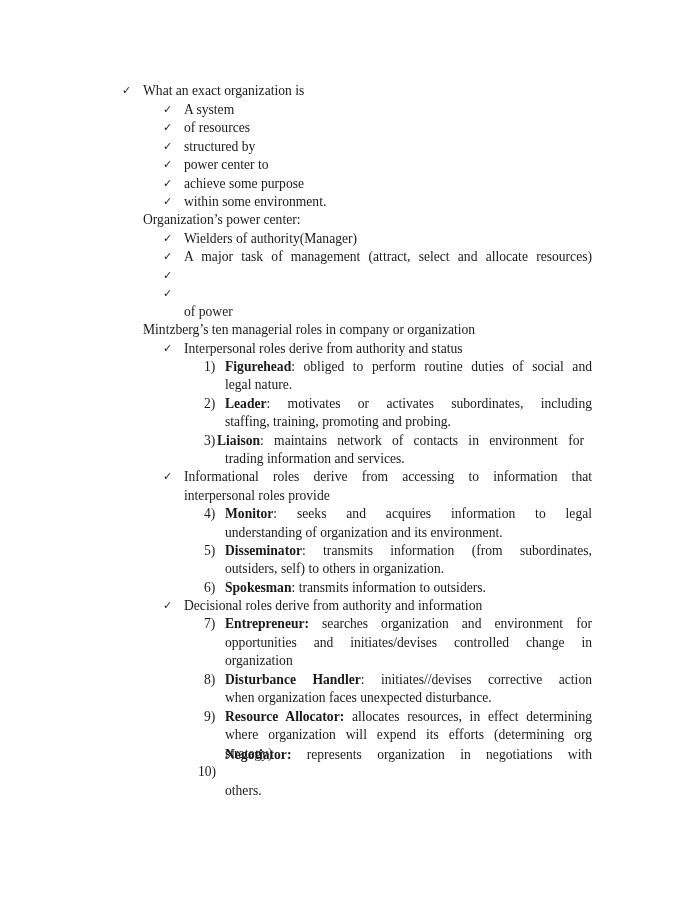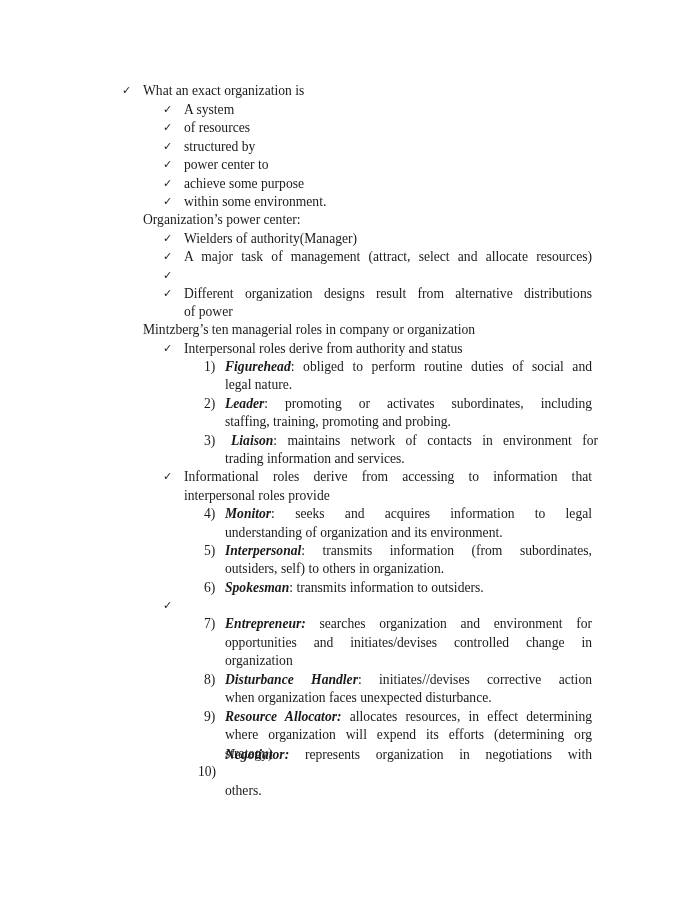--- a/index.html
+++ b/index.html
@@ -2,21 +2,21 @@
 <html><head>
 <meta charset="utf-8">
 <style>
   html, body { margin: 0; padding: 0; background: #ffffff; }
   body { width: 695px; height: 900px; position: relative; overflow: hidden;
     font-family: "Liberation Serif", "DejaVu Serif", serif; font-size: 13.6px; color: #1a1a1a; }
   .page { position: absolute; left: 0; top: 0; width: 695px; height: 900px; }
   .ln { position: absolute; line-height: 18.4px; white-space: nowrap; }
   .chk { position: absolute; font-family: "DejaVu Sans", sans-serif; font-size: 11px; }
   .just { text-align: justify; text-align-last: justify; white-space: normal; }
-  .term { font-weight: bold; font-style: italic; }
+  .term { font-weight: bold; }
 </style>
 </head>
 <body>
 
 <div class="page">
 
   <span class="chk" style="left:122px;top:84px">✓</span>
   <div class="ln" style="left:143px;top:82px">What an exact organization is</div>
 
   <span class="chk" style="left:163px;top:103px">✓</span>
@@ -32,56 +32,56 @@
   <span class="chk" style="left:163px;top:195px">✓</span>
   <div class="ln" style="left:184px;top:193px">within some environment.</div>
 
   <div class="ln" style="left:143px;top:211px">Organization’s power center:</div>
   <span class="chk" style="left:163px;top:232px">✓</span>
   <div class="ln" style="left:184px;top:230px">Wielders of authority(Manager)</div>
   <span class="chk" style="left:163px;top:250px">✓</span>
   <div class="ln just" style="left:184px;top:248px;width:408px">A major task of management (attract, select and allocate resources)</div>
   <span class="chk" style="left:163px;top:269px">✓</span>
   <span class="chk" style="left:163px;top:287px">✓</span>
-  <div class="ln just" style="left:184px;top:285px;width:408px">Different organization designs result from alternative distributions</div>
   <div class="ln" style="left:184px;top:303px">of power</div>
 
   <div class="ln" style="left:143px;top:321px">Mintzberg’s ten managerial roles in company or organization</div>
 
   <span class="chk" style="left:163px;top:342px">✓</span>
   <div class="ln" style="left:184px;top:340px">Interpersonal roles derive from authority and status</div>
 
   <div class="ln" style="left:204px;top:358px">1)</div>
   <div class="ln just" style="left:225px;top:358px;width:367px"><span class="term">Figurehead</span><span>:</span><span> obliged to perform routine duties of social and</span></div>
   <div class="ln" style="left:225px;top:376px">legal nature.</div>
 
   <div class="ln" style="left:204px;top:395px">2)</div>
-  <div class="ln just" style="left:225px;top:395px;width:367px"><span class="term">Leader</span><span>:</span><span> promoting or activates subordinates, including</span></div>
+  <div class="ln just" style="left:225px;top:395px;width:367px"><span class="term">Leader</span><span>:</span><span> motivates or activates subordinates, including</span></div>
   <div class="ln" style="left:225px;top:413px">staffing, training, promoting and probing.</div>
 
   <div class="ln" style="left:204px;top:432px">3)</div>
-  <div class="ln just" style="left:231px;top:432px;width:367px"><span class="term">Liaison</span><span>:</span><span> maintains network of contacts in environment for</span></div>
+  <div class="ln just" style="left:217px;top:432px;width:367px"><span class="term">Liaison</span><span>:</span><span> maintains network of contacts in environment for</span></div>
   <div class="ln" style="left:225px;top:450px">trading information and services.</div>
 
   <span class="chk" style="left:163px;top:470px">✓</span>
   <div class="ln just" style="left:184px;top:468px;width:408px">Informational roles derive from accessing to information that</div>
   <div class="ln" style="left:184px;top:487px">interpersonal roles provide</div>
 
   <div class="ln" style="left:204px;top:505px">4)</div>
   <div class="ln just" style="left:225px;top:505px;width:367px"><span class="term">Monitor</span><span>:</span><span> seeks and acquires information to legal</span></div>
   <div class="ln" style="left:225px;top:524px">understanding of organization and its environment.</div>
 
   <div class="ln" style="left:204px;top:542px">5)</div>
-  <div class="ln just" style="left:225px;top:542px;width:367px"><span class="term">Interpersonal</span><span>:</span><span> transmits information (from subordinates,</span></div>
+  <div class="ln just" style="left:225px;top:542px;width:367px"><span class="term">Disseminator</span><span>:</span><span> transmits information (from subordinates,</span></div>
   <div class="ln" style="left:225px;top:560px">outsiders, self) to others in organization.</div>
 
   <div class="ln" style="left:204px;top:579px">6)</div>
   <div class="ln" style="left:225px;top:579px"><span class="term">Spokesman</span><span>:</span><span> transmits information to outsiders.</span></div>
 
   <span class="chk" style="left:163px;top:599px">✓</span>
+  <div class="ln" style="left:184px;top:597px">Decisional roles derive from authority and information</div>
 
   <div class="ln" style="left:204px;top:615px">7)</div>
   <div class="ln just" style="left:225px;top:615px;width:367px"><span class="term">Entrepreneur:</span><span> searches organization and environment for</span></div>
   <div class="ln just" style="left:225px;top:634px;width:367px">opportunities and initiates/devises controlled change in</div>
   <div class="ln" style="left:225px;top:652px">organization</div>
 
   <div class="ln" style="left:204px;top:671px">8)</div>
   <div class="ln just" style="left:225px;top:671px;width:367px"><span class="term">Disturbance Handler</span><span>:</span><span> initiates//devises corrective action</span></div>
   <div class="ln" style="left:225px;top:689px">when organization faces unexpected disturbance.</div>
 

